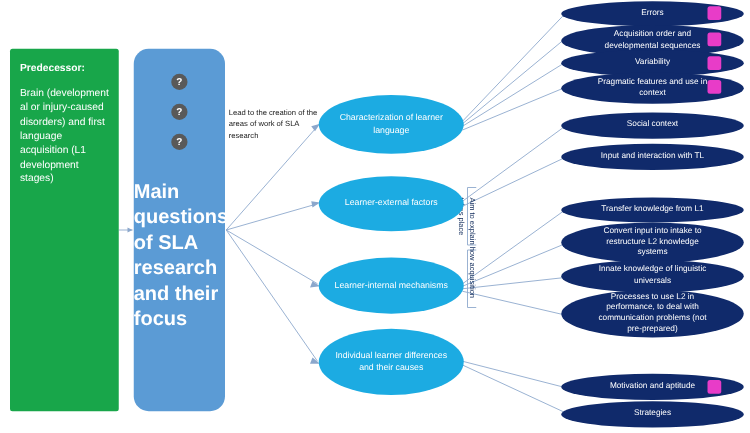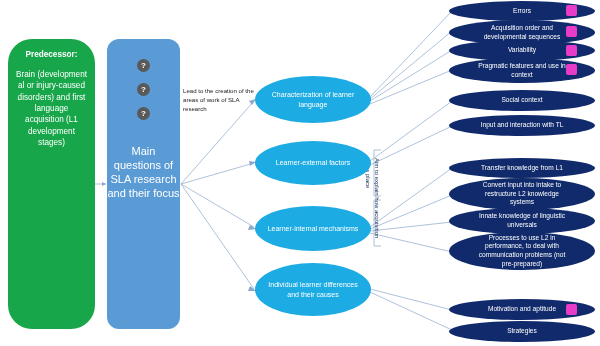--- a/index.html
+++ b/index.html
@@ -6,41 +6,41 @@
   body{width:600px;height:346px;overflow:hidden;
        font-family:"Liberation Sans", sans-serif;}
   #stage{position:relative;width:600px;height:346px;}
 
   svg.wires{position:absolute;left:0;top:0;width:600px;height:346px;
             pointer-events:none;}
 
   
   .predecessor{
     position:absolute;left:8px;top:39px;width:87px;height:290px;
-    background:#18a64a;border-radius:24px;color:#ffffff;
-    box-sizing:border-box;padding:10px 8px;text-align:center;
+    background:#18a64a;border-radius:2px;color:#ffffff;
+    box-sizing:border-box;padding:10px 8px;
   }
   .pred-title{font-size:8.2px;font-weight:bold;line-height:1.35;margin:0 0 9px 0;}
   .pred-body{font-size:8.2px;font-weight:normal;line-height:1.38;}
 
   
   .mainbox{
     position:absolute;left:107px;top:39px;width:73px;height:290px;
     background:#5b9bd5;border-radius:12px;
   }
   .badges{position:absolute;left:0;top:20px;width:100%;}
   .badge{
     width:13px;height:13px;border-radius:50%;
     background:#595959;margin:0 auto 11px auto;
     display:flex;align-items:center;justify-content:center;
     color:#ffffff;font-size:8px;font-weight:bold;line-height:1;
   }
   .mainbox-label{
     position:absolute;left:0;top:105px;width:100%;
-    text-align:center;color:#ffffff;font-size:11px;line-height:1.28;
+    color:#ffffff;font-size:16px;line-height:1.28;font-weight:bold;
   }
 
   
   .leadnote{
     position:absolute;left:183px;top:86px;width:72px;
     font-size:6.1px;line-height:1.5;color:#1a1a1a;
   }
 
   
   .aimnote{

